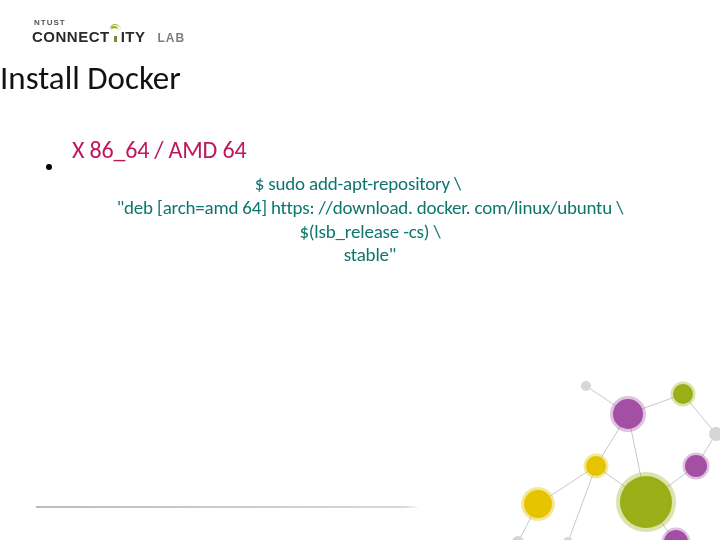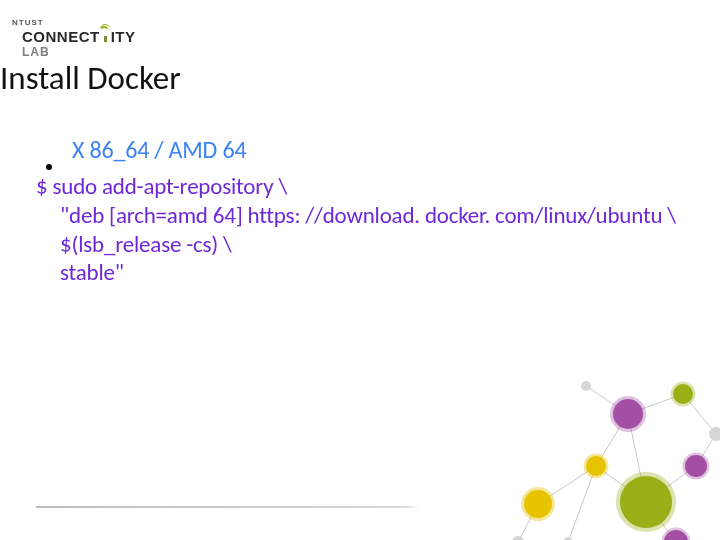--- a/index.html
+++ b/index.html
@@ -14,39 +14,38 @@
   }
   .slide {
     position: relative;
     width: 720px;
     height: 540px;
     box-sizing: border-box;
   }
   .logo {
     position: absolute;
     top: 18px;
-    left: 10px;
+    left: 32px;
     display: flex;
     flex-direction: column;
     align-items: flex-start;
     font-size: 0;
   }
   .logo-ntust {
     font-family: Arial, sans-serif;
     font-size: 8px;
     font-weight: 700;
     letter-spacing: 1px;
     color: #555;
     margin-left: 2px;
     margin-bottom: 1px;
   }
   .logo-brand {
     display: flex;
     align-items: baseline;
-    flex-direction: column;
   }
   .logo-connect {
     font-family: Arial, sans-serif;
     font-size: 15px;
     font-weight: 700;
     letter-spacing: 0.5px;
     color: #2a2a2a;
     display: inline-flex;
     align-items: baseline;
   }
@@ -126,28 +125,29 @@
     background: #000;
     border-radius: 50%;
     margin-right: 20px;
     margin-left: 10px;
     flex: none;
     position: relative;
     top: 12px;
   }
   .bullet-text {
     font-size: 24px;
-    color: #3b82f6;
+    color: #be185d;
     letter-spacing: -0.2px;
   }
   .codeblock {
-    font-size: 23px;
+    font-size: 19px;
     line-height: 1.25;
-    color: #6d28d9;
+    color: #0f766e;
     letter-spacing: -0.2px;
+    text-align: center;
   }
   .codeblock .line1 { margin-left: 0px; }
   .codeblock .indent { margin-left: 24px; }
   .footer-line {
     position: absolute;
     left: 36px;
     right: 300px;
     bottom: 32px;
     height: 2px;
     background: linear-gradient(90deg, #bcbcbc 0%, #d8d8d8 96%, rgba(216,216,216,0) 100%);

